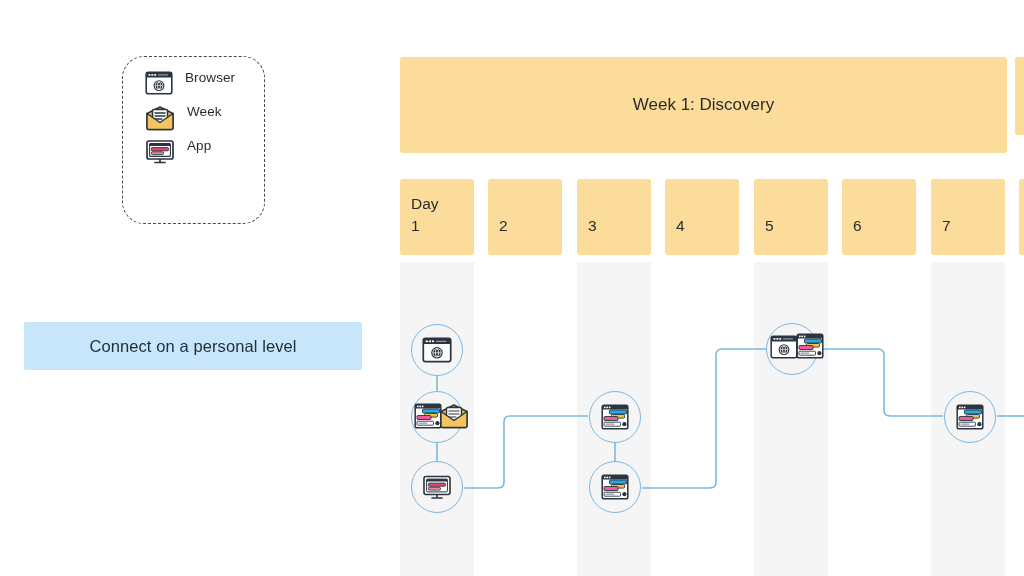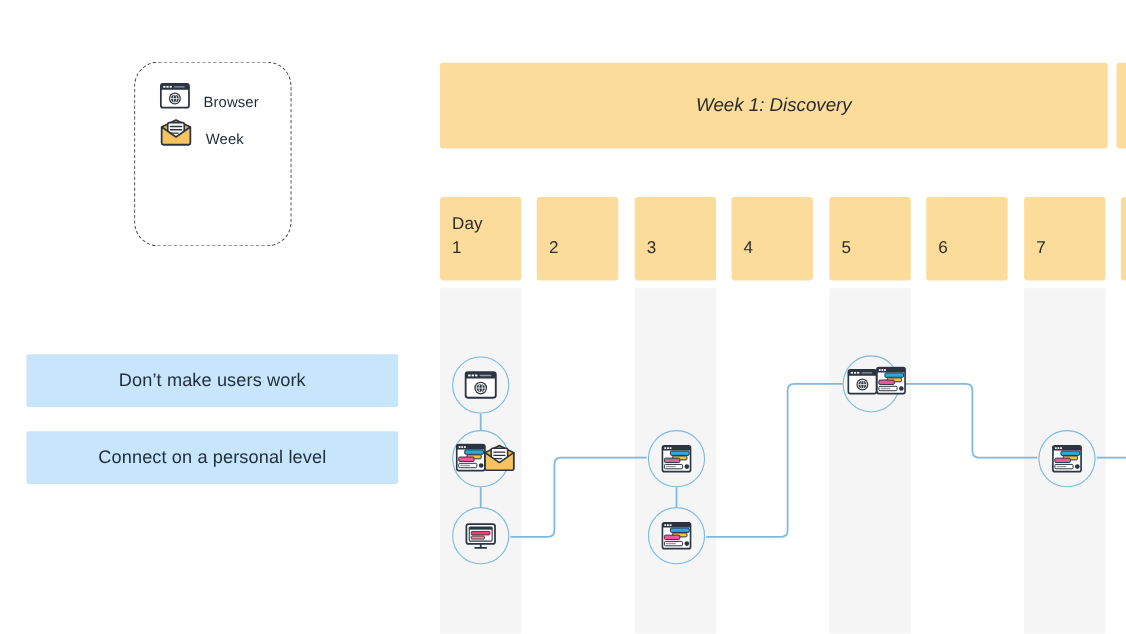--- a/index.html
+++ b/index.html
@@ -10,38 +10,38 @@
   }
   #stage{position:absolute;inset:0;}
 
   
   .legend{
     position:absolute;left:122px;top:56px;width:143px;height:168px;
     border:1.6px dashed #4a4a4a;border-radius:22px;background:#fff;
     box-sizing:border-box;
   }
   .legend-list{position:absolute;left:22px;top:14px;display:flex;flex-direction:column;gap:6px;}
-  .legend-row{display:flex;align-items:flex-end;gap:12px;height:28px;}
+  .legend-row{display:flex;align-items:flex-start;gap:12px;height:28px;}
   .legend-label{font-size:13.5px;color:#1f2933;letter-spacing:.1px;line-height:1;}
 
   
   .principles{position:absolute;left:24px;top:322px;width:338px;display:flex;flex-direction:column;gap:22px;}
   .principle{
     height:48px;background:#c7e5fb;border-radius:2px;
     display:flex;align-items:center;justify-content:center;
     font-size:16.5px;color:#21303d;letter-spacing:.1px;
   }
 
   
   .timeline{position:absolute;left:400px;top:0;width:624px;height:576px;}
   .week-header{
-    position:absolute;left:0;top:57px;width:607px;height:78px;
+    position:absolute;left:0;top:57px;width:607px;height:96px;
     background:#fbdc9a;border-radius:3px;
     display:flex;align-items:center;justify-content:center;
-    font-size:17px;color:#2b2b2b;font-style:italic;
+    font-size:17px;color:#2b2b2b;
   }
   .week-header-next{
     position:absolute;left:615px;top:57px;width:40px;height:78px;
     background:#fbdc9a;border-radius:3px;
   }
   .cols{position:absolute;left:0;top:15px;width:624px;height:576px;margin-top:12px;}
   .col{position:absolute;top:152px;}
   .col .daybox{
     height:76px;background:#fbdc9a;border-radius:3px;
     box-sizing:border-box;padding:14px 0 0 11px;
@@ -100,26 +100,39 @@
             <rect x="7.5" y="4.5" width="15" height="13" rx="1.4" fill="#fff" stroke="#2b3440" stroke-width="1.5"></rect>
             <line x1="10" y1="8" x2="20" y2="8" stroke="#2b3440" stroke-width="1.3" stroke-linecap="round"></line>
             <line x1="10" y1="11" x2="20" y2="11" stroke="#2b3440" stroke-width="1.3" stroke-linecap="round"></line>
             <line x1="10" y1="14" x2="17" y2="14" stroke="#2b3440" stroke-width="1.3" stroke-linecap="round"></line>
             <path d="M2 8.5 L15 17.5 L28 8.5 L28 23 A1.5 1.5 0 0 1 26.5 24.5 L3.5 24.5 A1.5 1.5 0 0 1 2 23 Z" fill="#f5c45f" stroke="#2b3440" stroke-width="1.5" stroke-linejoin="round"></path>
           </svg>
         </span>
         <span class="legend-label">Week</span>
       </div>
 
+      <div class="legend-row">
+        <span class="ic">
+          <svg width="30" height="26" viewBox="0 0 30 26">
+            <rect x="2" y="2" width="26" height="18" rx="2" fill="#fff" stroke="#2b3440" stroke-width="1.7"></rect>
+            <rect x="4.6" y="4.6" width="20.8" height="12.8" rx="1" fill="#fff" stroke="#2b3440" stroke-width="1.1"></rect>
+            <rect x="4.6" y="4.6" width="20.8" height="2.4" fill="#2b3440"></rect>
+            <rect x="6.4" y="8.6" width="17" height="3.2" rx=".8" fill="#e8456b" stroke="#2b3440" stroke-width=".9"></rect>
+            <rect x="6.4" y="12.8" width="12" height="2.8" rx=".8" fill="#f2899f" stroke="#2b3440" stroke-width=".9"></rect>
+            <line x1="15" y1="20" x2="15" y2="23" stroke="#2b3440" stroke-width="1.7"></line>
+            <line x1="10" y1="23.5" x2="20" y2="23.5" stroke="#2b3440" stroke-width="1.7" stroke-linecap="round"></line>
+          </svg>
+        </span>
+        <span class="legend-label">App</span>
+      </div>
 
     </div>
   </div>
 
   <div class="principles">
-    <div class="principle">Don’t make users work</div>
     <div class="principle">Connect on a personal level</div>
   </div>
 
   <div class="timeline">
 
     <div class="week-header">Week 1: Discovery</div>
     <div class="week-header-next"></div>
 
     <div class="cols">
 

